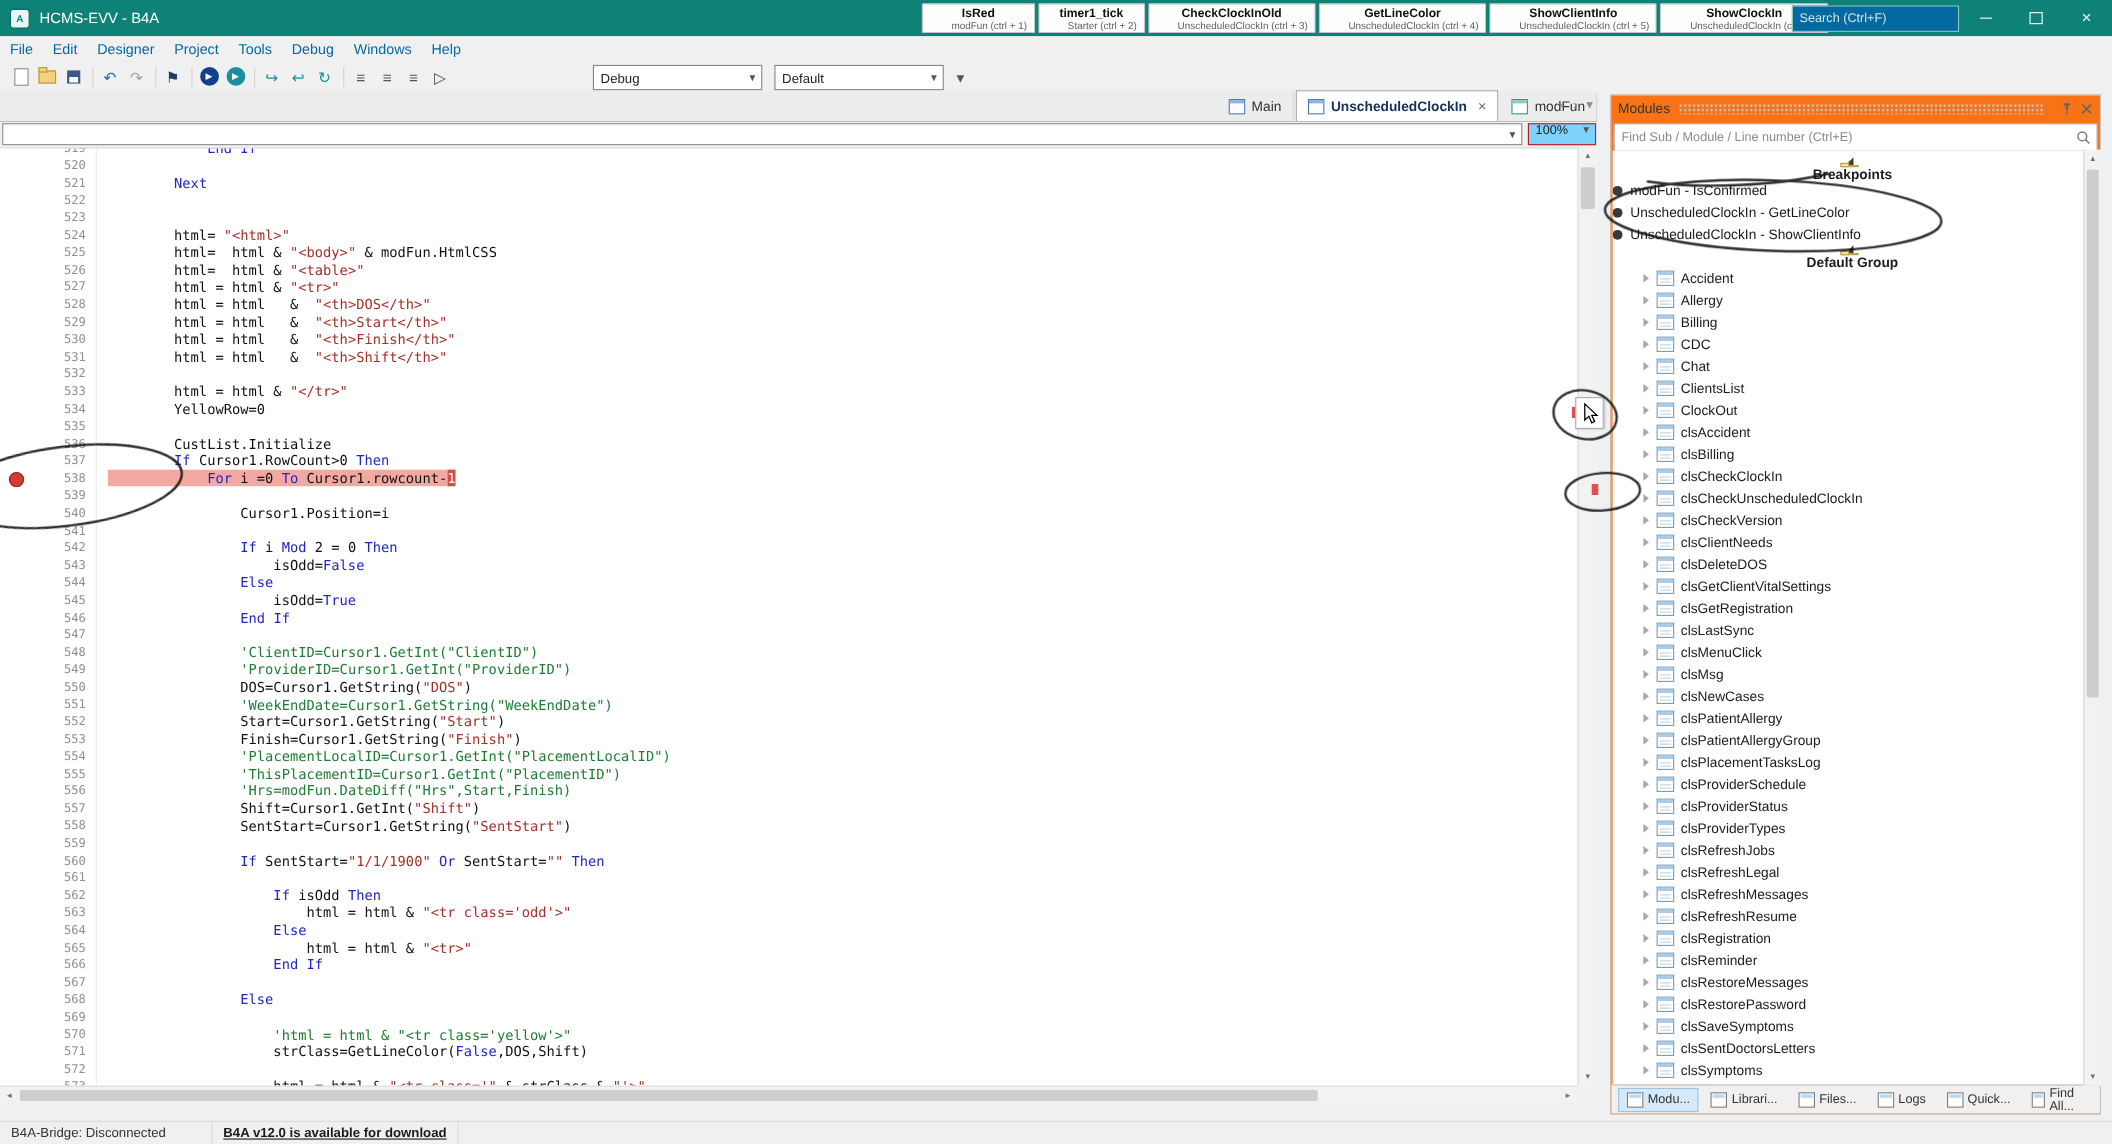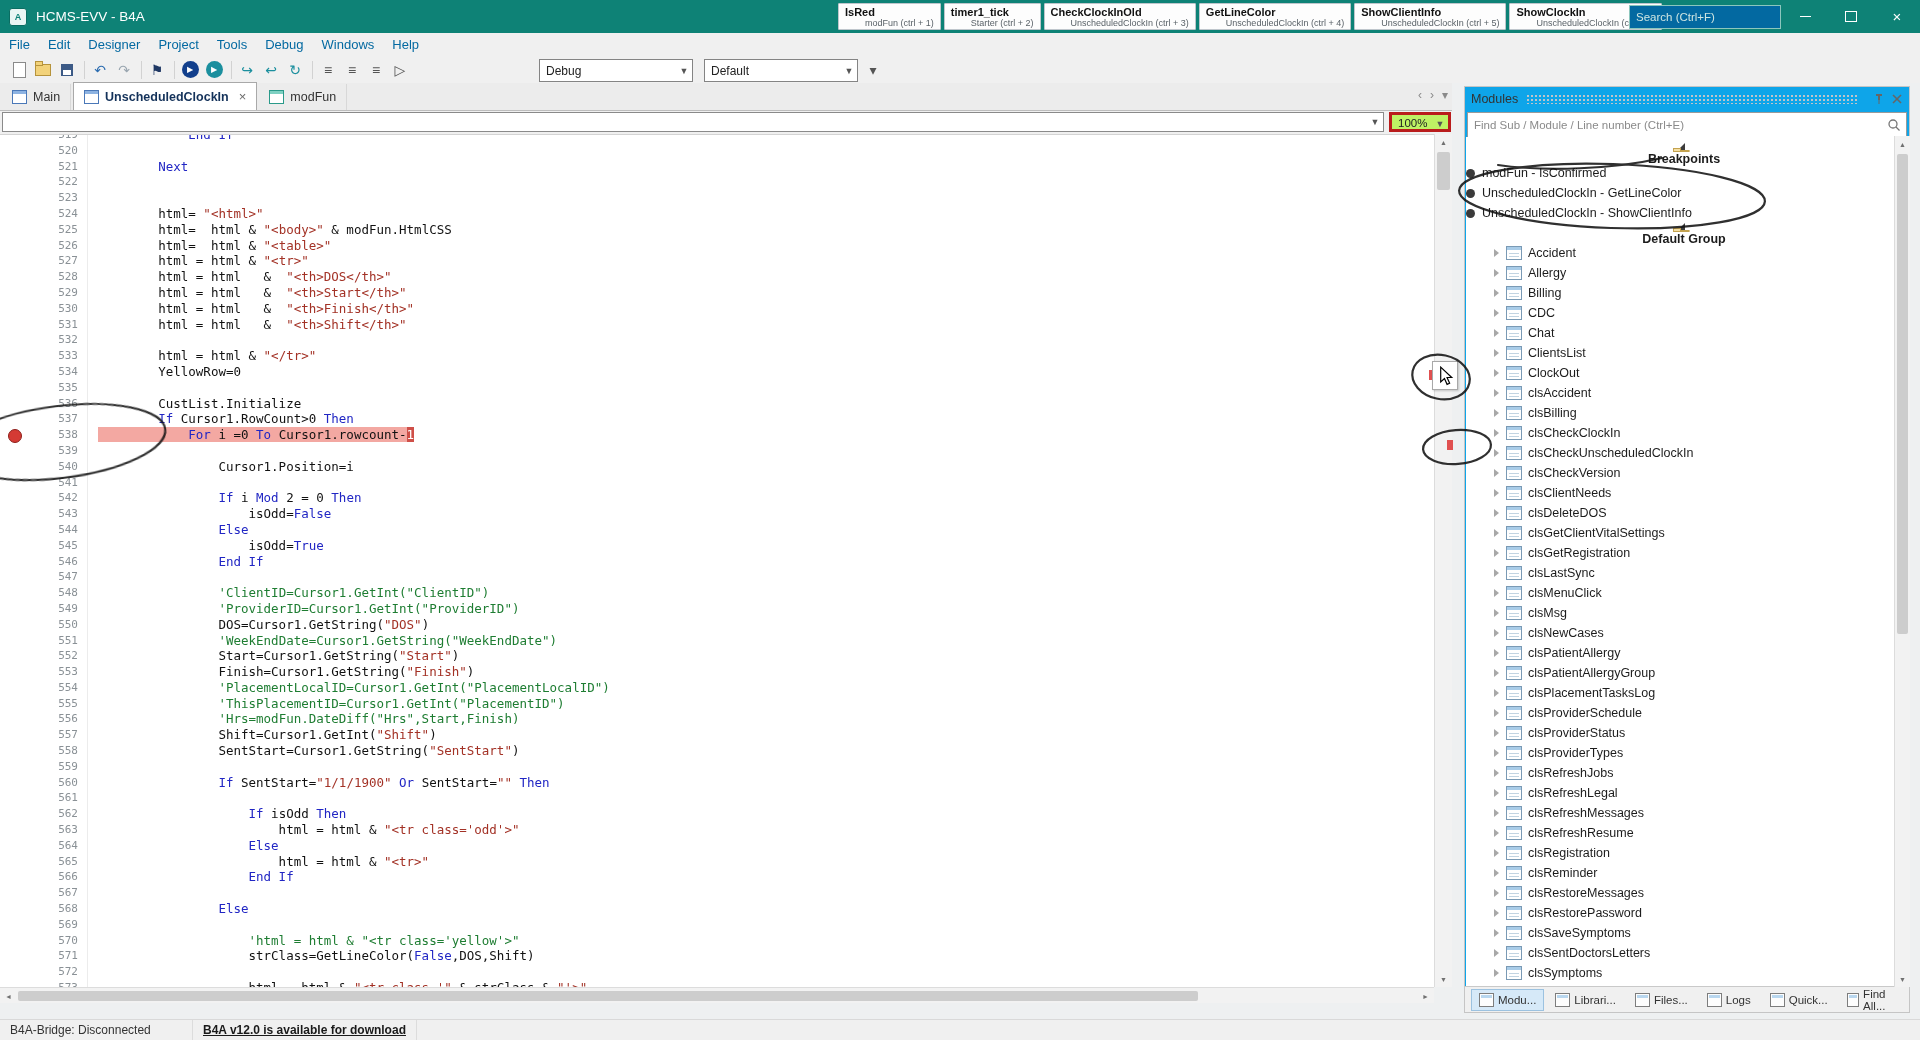--- a/index.html
+++ b/index.html
@@ -6,21 +6,21 @@
   #app{position:relative;width:1920px;height:1040px;background:#eef0f1;overflow:hidden;
        font-family:"Liberation Sans",sans-serif;color:#222;}
   
   .titlebar{position:absolute;left:0;top:0;width:1920px;height:33px;background:#0e8276;display:flex;align-items:center;}
   .app-logo{width:16px;height:16px;margin-left:9px;border-radius:3px;background:#eaf6f4;border:1px solid #0a6d62;
             display:flex;align-items:center;justify-content:center;font-size:9px;font-weight:bold;color:#0e8276;}
   .win-title{color:#fff;font-size:13.5px;margin-left:9px;white-space:nowrap;}
   .bm-row{position:absolute;left:838px;top:3px;height:27px;display:flex;gap:3px;}
   .bm-btn{background:#fdfdfd;border:1px solid #bfc6cc;border-radius:1px;padding:1px 6px 0 6px;min-width:82px;
           display:flex;flex-direction:column;justify-content:center;cursor:default;}
-  .bm-sub{font-size:11px;font-weight:bold;color:#111;line-height:12px;white-space:nowrap;}
+  .bm-sub{font-size:11px;font-weight:bold;color:#111;line-height:12px;white-space:nowrap;text-align:center;}
   .bm-detail{font-size:9px;color:#5a6268;line-height:10px;white-space:nowrap;margin-left:20px;}
   .tb-search{position:absolute;left:1629px;top:5px;width:150px;height:22px;background:#0369a1;border:1px solid #8cc6bd;
              display:flex;align-items:center;}
   .tb-search input{flex:1;background:transparent;border:none;outline:none;color:#e9f5f3;font-size:11.5px;padding:0 6px;
                    font-family:"Liberation Sans",sans-serif;}
   .tb-search input::placeholder{color:#cfe6e2;}
   .win-controls{position:absolute;right:0;top:0;height:33px;display:flex;}
   .wbtn{width:46px;height:33px;display:flex;align-items:center;justify-content:center;color:#fff;font-size:15px;}
   .min-glyph{width:11px;height:1px;background:#fff;}
   .max-glyph{width:10px;height:9px;border:1px solid #fff;}
@@ -44,37 +44,37 @@
   .teal{background:#1b8f9e;}
   .tealtxt{color:#1b8f9e;}
   .combo{position:absolute;top:3px;height:21px;background:#fff;border:1px solid #848484;display:flex;align-items:center;
          font-size:12px;color:#222;}
   .combo .cval{flex:1;padding-left:6px;}
   .dd-arrow{width:16px;text-align:center;color:#555;font-size:9px;}
   #cboBuild{left:539px;width:152px;}
   #cboProfile{left:704px;width:152px;}
   
   .tabstrip{position:absolute;left:0;top:83px;width:1452px;height:28px;background:#ececec;border-bottom:1px solid #bdbdbd;
-            display:flex;align-items:flex-end;box-sizing:border-box;}
+            display:flex;align-items:flex-end;box-sizing:border-box;justify-content:flex-end;}
   .tab{height:26px;display:flex;align-items:center;gap:6px;padding:0 10px;font-size:12.5px;color:#333;
        border-right:1px solid #d8d8d8;margin-left:2px;}
   .tab.active{background:#fff;border:1px solid #a9a9a9;border-bottom:none;font-weight:bold;color:#14325a;height:27px;}
   .tab-ico{width:13px;height:12px;border:1px solid #4a78b8;background:#fff;position:relative;}
   .tab-ico::before{content:"";position:absolute;left:0;right:0;top:0;height:3px;background:#8db3e2;}
   .tab-ico.modico{border-color:#2a9a8a;}
   .tab-ico.modico::before{background:#7fd0c2;}
   .tab-close{color:#6a6a6a;font-weight:normal;font-size:13px;margin-left:4px;}
   .tabstrip-controls{position:absolute;right:4px;top:5px;display:flex;gap:8px;color:#8a8a8a;font-size:12px;}
   
   .navrow{position:absolute;left:0;top:111px;width:1452px;height:23px;background:#f0f0f0;}
   .nav-combo{position:absolute;left:2px;top:1px;width:1382px;height:20px;background:#fff;border:1px solid #8a8a8a;
              display:flex;align-items:center;box-sizing:border-box;}
   .nav-combo .nval{flex:1;font-size:11px;color:#444;padding-left:6px;}
-  .zoom-combo{position:absolute;left:1389px;top:1px;width:62px;height:20px;background:#bef264;border:3px solid #b91c1c;
-              display:flex;align-items:flex-end;font-size:11.5px;box-sizing:border-box;}
+  .zoom-combo{position:absolute;left:1389px;top:1px;width:62px;height:20px;background:#7dd3fc;border:1px solid #b91c1c;
+              display:flex;align-items:flex-start;font-size:11.5px;box-sizing:border-box;}
   .zoom-combo .zval{flex:1;padding-left:6px;}
   
   .editor-area{position:absolute;left:0;top:134px;width:1434px;height:853px;background:#fff;overflow:hidden;
                border-top:1px solid #d4d4d4;box-sizing:border-box;}
   .code-inner{position:absolute;left:0;top:-8px;width:100%;}
   .code-row{display:flex;height:15.8px;line-height:15.8px;font-family:"DejaVu Sans Mono",monospace;font-size:12.5px;}
   .gut-margin{flex:0 0 34px;position:relative;background:#fff;}
   .bp-dot{position:absolute;left:8px;top:2px;width:12px;height:12px;border-radius:50%;background:#d43a34;border:1px solid #8e1f1b;}
   .gut-num{flex:0 0 44px;text-align:right;padding-right:9px;color:#8a9196;font-size:11px;}
   .code-text{white-space:pre;border-left:1px solid #ececec;padding-left:10px;flex:1;}
@@ -84,21 +84,21 @@
   
   .vscroll{position:absolute;left:1434px;top:134px;width:18px;height:853px;background:#f2f2f2;border-left:1px solid #dcdcdc;box-sizing:border-box;}
   .hscroll{position:absolute;left:0;top:987px;width:1434px;height:16px;background:#f2f2f2;border-top:1px solid #dcdcdc;box-sizing:border-box;}
   .sb-btn{position:absolute;width:17px;height:16px;display:flex;align-items:center;justify-content:center;font-size:7px;color:#707070;}
   .sb-thumb{position:absolute;background:#cdcdcd;border-radius:2px;}
   .panel-scroll{position:absolute;left:1894px;top:136px;width:16px;height:851px;background:#f2f2f2;border-left:1px solid #dcdcdc;box-sizing:border-box;}
   .red-mark{position:absolute;width:6px;height:10px;background:#e05050;}
   .hover-box{position:absolute;left:1432px;top:361px;width:24px;height:27px;background:#fff;border:1px solid #a8a8a8;box-shadow:1px 1px 2px rgba(0,0,0,.2);}
   .cursor-svg{position:absolute;left:1438px;top:366px;}
   
-  .rightpanel{position:absolute;left:1464px;top:86px;width:446px;height:927px;background:#0ea5e9;border:1px solid #c5c5c5;box-sizing:border-box;}
+  .rightpanel{position:absolute;left:1464px;top:86px;width:446px;height:927px;background:#f97316;border:1px solid #c5c5c5;box-sizing:border-box;}
   .rp-header{height:24px;display:flex;align-items:center;padding:0 6px;}
   .rp-title{font-size:12.5px;color:#333;}
   .hatch{flex:1;height:10px;margin:0 8px;background-image:radial-gradient(#bfc4ca 1px,transparent 1.2px);background-size:4px 4px;}
   .rp-header svg{margin-left:6px;}
   .rp-search{height:24px;margin:1px 2px;background:#fff;border:1px solid #9a9a9a;display:flex;align-items:center;}
   .rp-search input{flex:1;border:none;outline:none;font-size:11.5px;color:#444;padding:0 6px;font-family:"Liberation Sans",sans-serif;}
   .rp-search input::placeholder{color:#8a8a8a;}
   .rp-tree{position:absolute;left:1px;top:50px;right:15px;bottom:26px;background:#fff;overflow:hidden;padding-top:6px;}
   .trow{height:20px;display:flex;align-items:center;font-size:12.5px;color:#1c1c1c;white-space:nowrap;}
   .t-root{padding-left:8px;font-weight:bold;flex-direction:column;}

